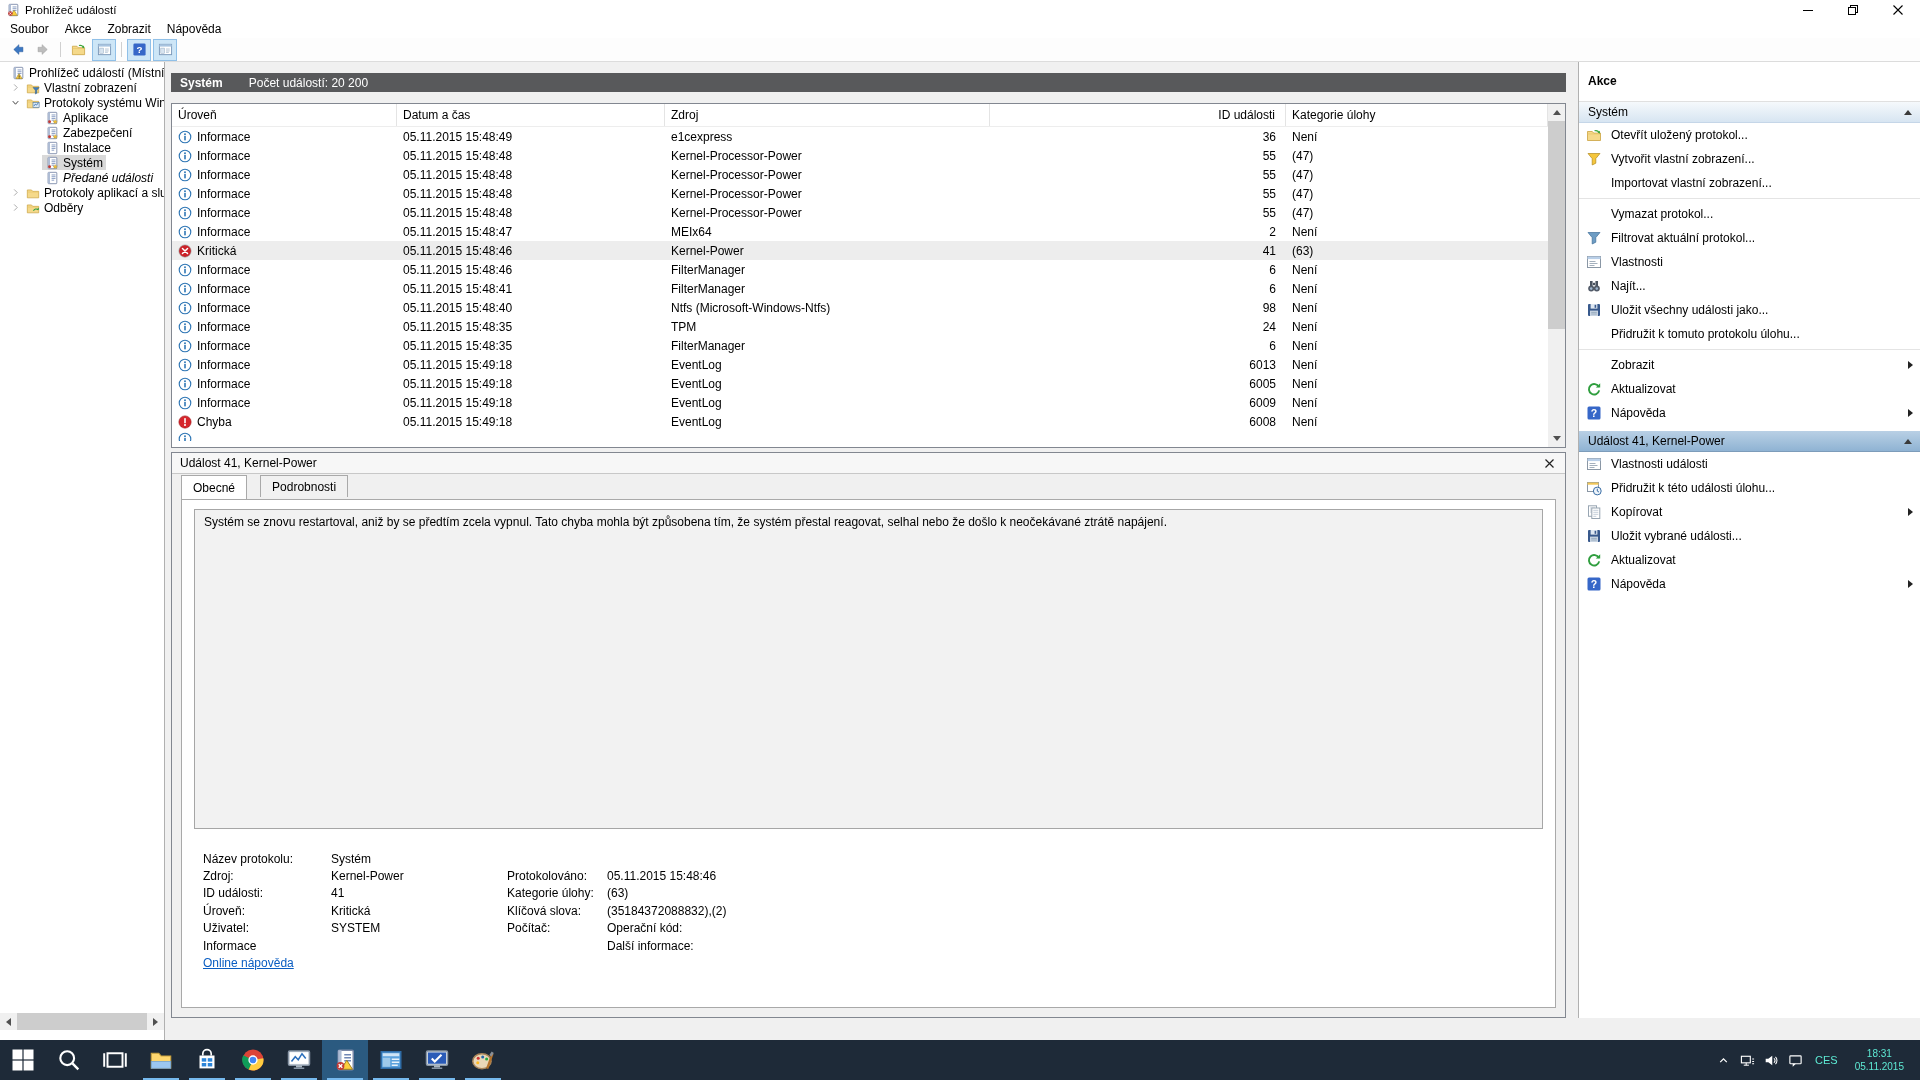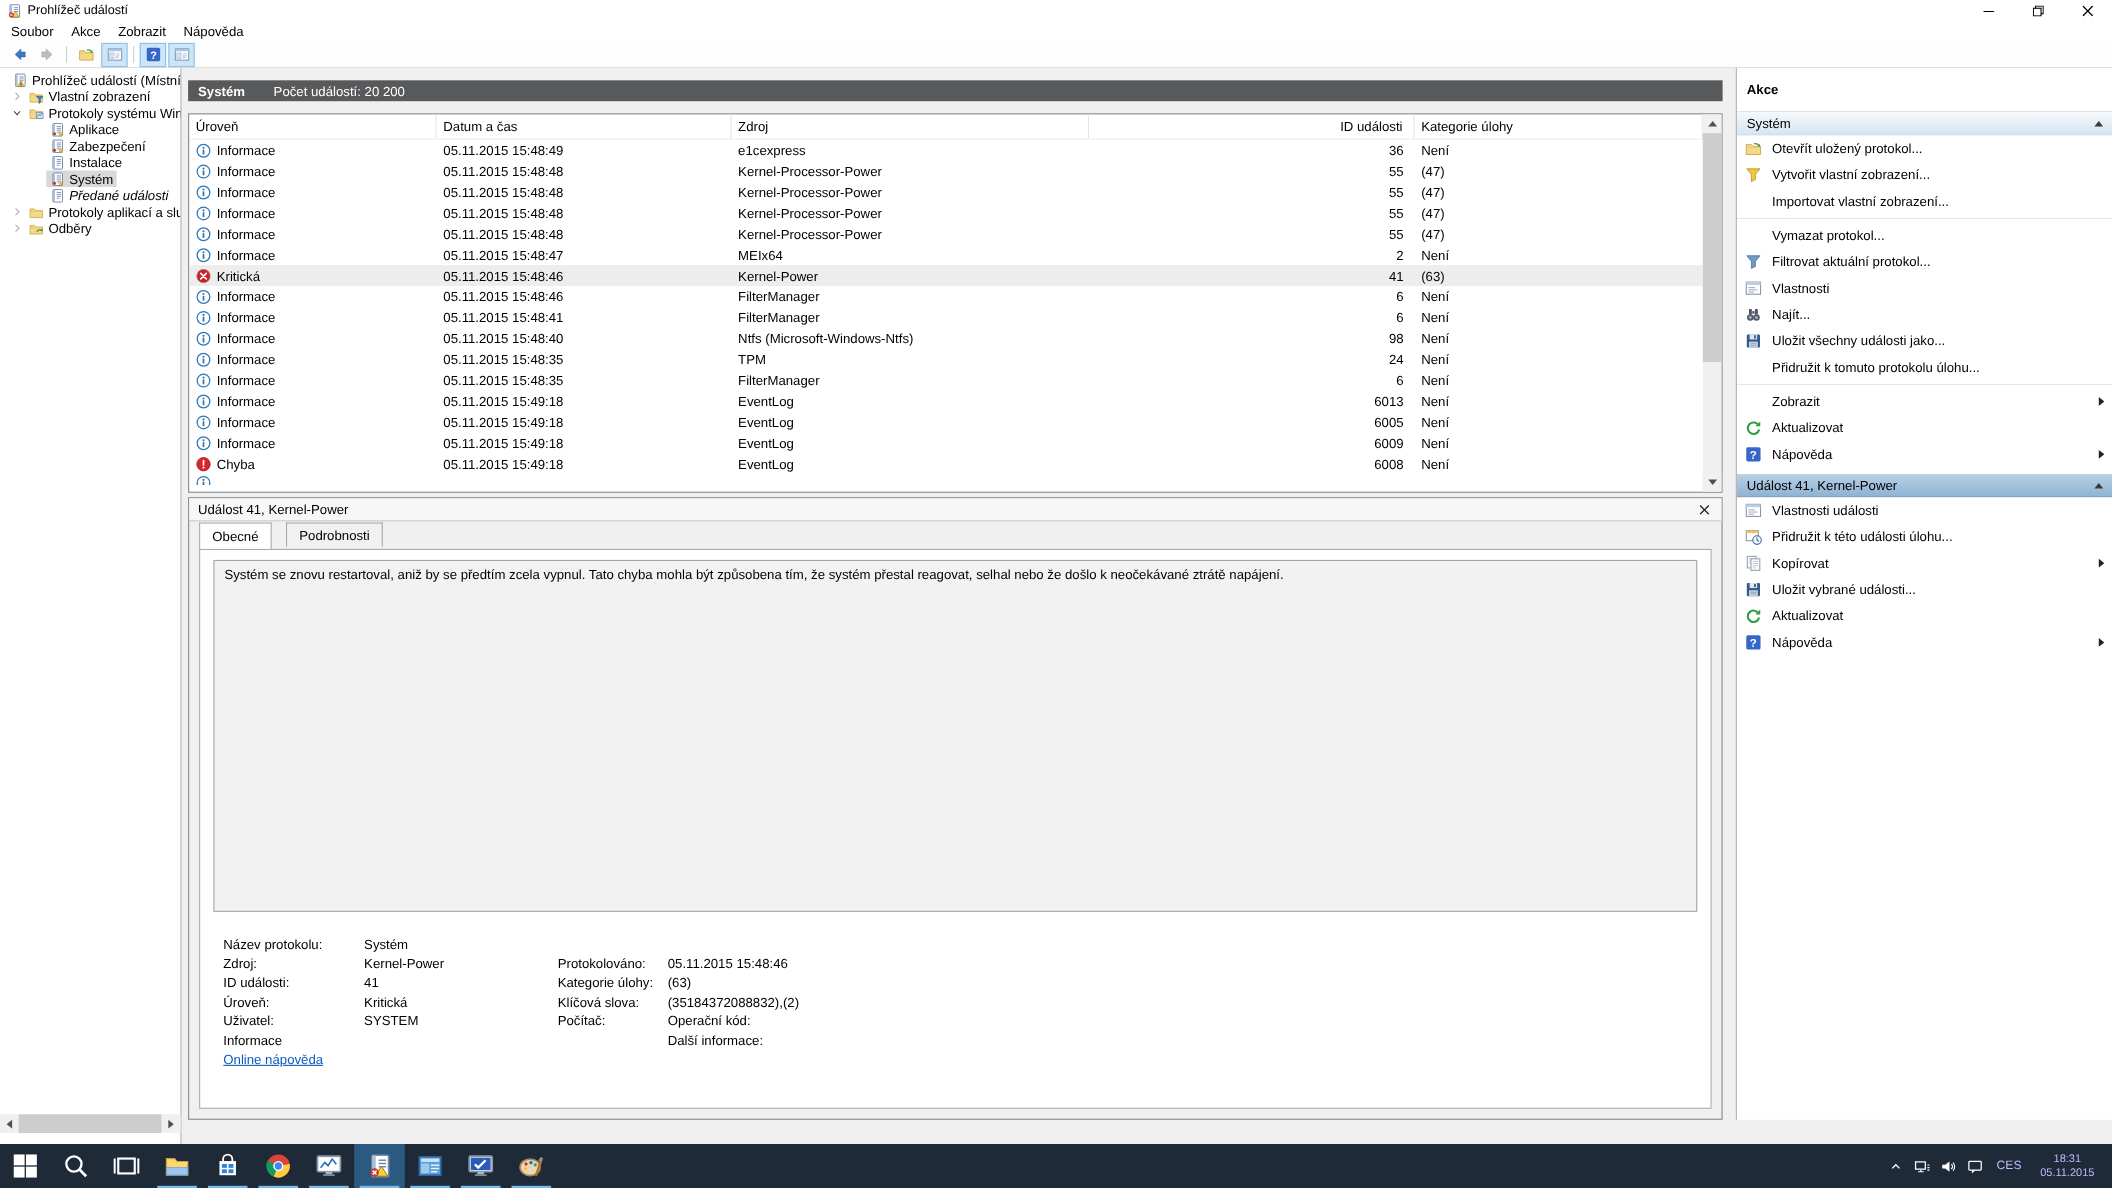--- a/index.html
+++ b/index.html
@@ -70,21 +70,21 @@
   .actions-title{height:27px;font-weight:bold;padding:12px 9px 0;border-bottom:1px solid #e0e0e0;flex:none;}
   .section-header{height:20px;display:flex;align-items:center;padding:0 9px;background:linear-gradient(#f5f9fc,#d7e5f2);border-bottom:1px solid #c5d6e8;flex:none;}
   .section-header.active{background:linear-gradient(#b9d0e5,#8fb3d3);border-bottom-color:#7d9cba;}
   .sec-arrow{margin-left:auto;width:0;height:0;border-left:4px solid transparent;border-right:4px solid transparent;border-bottom:5px solid #3a3a3a;}
   .action-item{height:24px;display:flex;align-items:center;padding:0 8px 0 7px;}
   .ai-icon{width:16px;height:16px;margin-right:9px;flex:none;}
   .ai-arrow{margin-left:auto;width:0;height:0;border-top:4px solid transparent;border-bottom:4px solid transparent;border-left:5px solid #222;}
   .action-sep{height:1px;background:#e4e4e4;margin:3px 0;}
   .sec-gap{height:6px;}
   
-  .taskbar{position:absolute;left:0;bottom:0;width:1920px;height:40px;background:#1e2a38;display:flex;align-items:stretch;color:#c4b5fd;}
+  .taskbar{position:absolute;left:0;bottom:0;width:1920px;height:40px;background:#1e2a38;display:flex;align-items:stretch;color:#5eead4;}
   .tb-app{width:46px;display:flex;align-items:center;justify-content:center;position:relative;flex:none;}
   .tb-app .ic24{width:24px;height:24px;}
   .ic24 svg{width:100%;height:100%;display:block;}
   .tb-app.running::after{content:'';position:absolute;left:5px;right:5px;bottom:0;height:2px;background:#76b9ed;}
   .tb-app.active{background:#2b5a80;}
   .tray{margin-left:auto;display:flex;align-items:center;}
   .tray-ic{width:24px;height:28px;display:flex;align-items:center;justify-content:center;}
   .tray-ic .ic16{width:15px;height:15px;}
   .lang{font-size:11px;padding:0 8px;}
   .tray-clock{text-align:center;font-size:10px;line-height:13px;padding:0 9px;}

